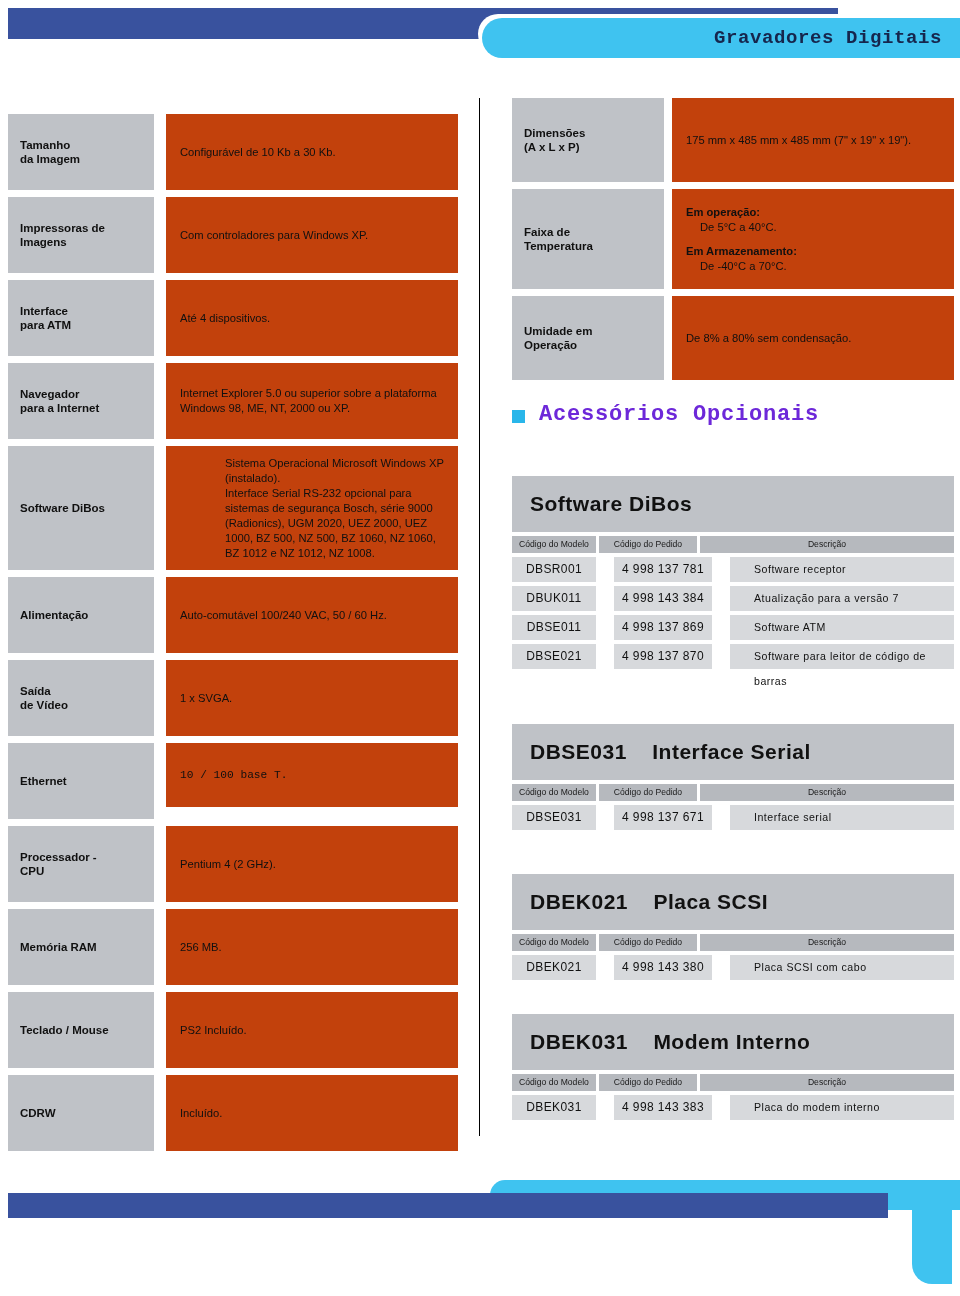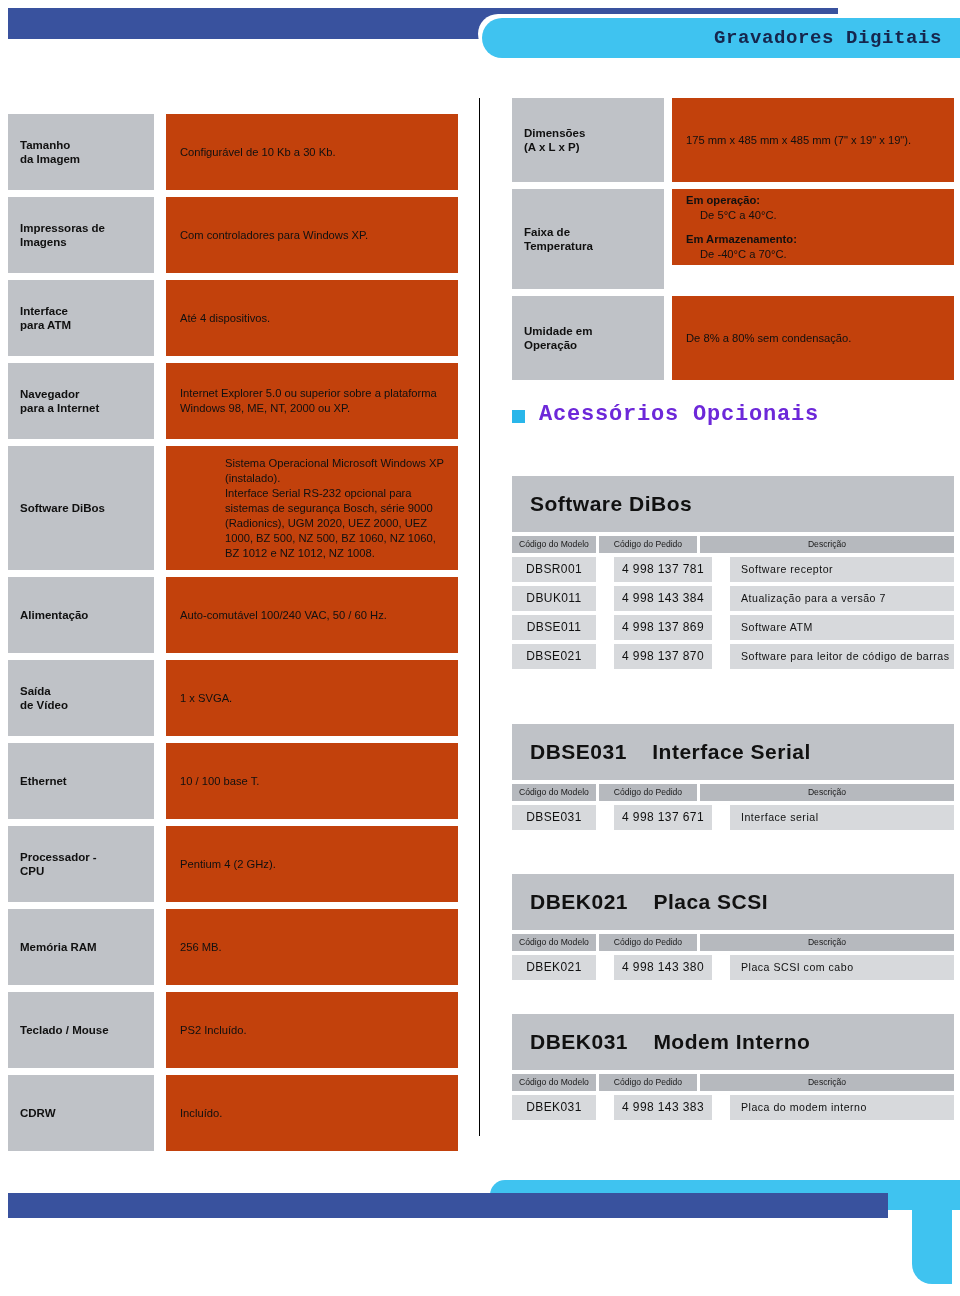--- a/index.html
+++ b/index.html
@@ -104,21 +104,21 @@
   .acc-head .c1{width:84px;}
   .acc-head .c2{width:98px;}
   .acc-head .c3{flex:1;}
   .acc-row{display:flex;gap:18px;margin-top:4px;}
   .acc-row div{
     background:#d7d9dc;color:#111111;
     height:25px;line-height:25px;font-size:12px;
   }
   .acc-row .c1{width:84px;text-align:center;letter-spacing:.4px;}
   .acc-row .c2{width:98px;text-align:center;letter-spacing:.4px;}
-  .acc-row .c3{flex:1;text-align:left;padding-left:11px;font-size:10.6px;letter-spacing:.5px;box-sizing:border-box;}
+  .acc-row .c3{flex:1;text-align:left;padding-left:24px;font-size:10.6px;letter-spacing:.5px;box-sizing:border-box;}
 
   
   #footer-band{position:absolute;left:0;top:1180px;width:960px;height:116px;}
   #footer-dark-bar{
     position:absolute;left:8px;top:13px;width:880px;height:25px;
     background:#39529e;
   }
   #footer-tab{
     position:absolute;left:490px;top:0px;width:470px;height:30px;
     background:#3fc3f0;border-radius:15px 0 0 15px;
@@ -195,21 +195,21 @@
         <span>Saída<br>de Vídeo</span>
       </div>
       <div class="spec-value" style="height: 76px;">
         <span>1 x SVGA.</span>
       </div>
     </div>
     <div class="spec-row" style="height: 76px;">
       <div class="spec-label" style="height: 76px;">
         <span>Ethernet</span>
       </div>
-      <div class="spec-value" style="height: 76px;">
+      <div class="spec-value" style="height: 64px; font-family: Liberation Mono, monospace;">
         <span>10 / 100 base T.</span>
       </div>
     </div>
     <div class="spec-row" style="height: 76px;">
       <div class="spec-label" style="height: 76px;">
         <span>Processador -<br>CPU</span>
       </div>
       <div class="spec-value" style="height: 76px;">
         <span>Pentium 4 (2 GHz).</span>
       </div>
@@ -246,21 +246,21 @@
         <span>Dimensões<br>(A x L x P)</span>
       </div>
       <div class="spec-value" style="height: 84px;">
         <span>175 mm x 485 mm x 485 mm (7" x 19" x 19").</span>
       </div>
     </div>
     <div class="spec-row" style="height: 100px;">
       <div class="spec-label" style="height: 100px;">
         <span>Faixa de<br>Temperatura</span>
       </div>
-      <div class="spec-value" style="height: 76px;">
+      <div class="spec-value" style="height: 100px;">
         <div class="temp-lines">
           <div class="tline"><b>Em operação:</b><span> De 5°C a 40°C.</span></div>
           <div class="tline"><b>Em Armazenamento:</b><span> De -40°C a 70°C.</span></div>
         </div>
       </div>
     </div>
     <div class="spec-row" style="height: 84px;">
       <div class="spec-label" style="height: 84px;">
         <span>Umidade em<br>Operação</span>
       </div>

